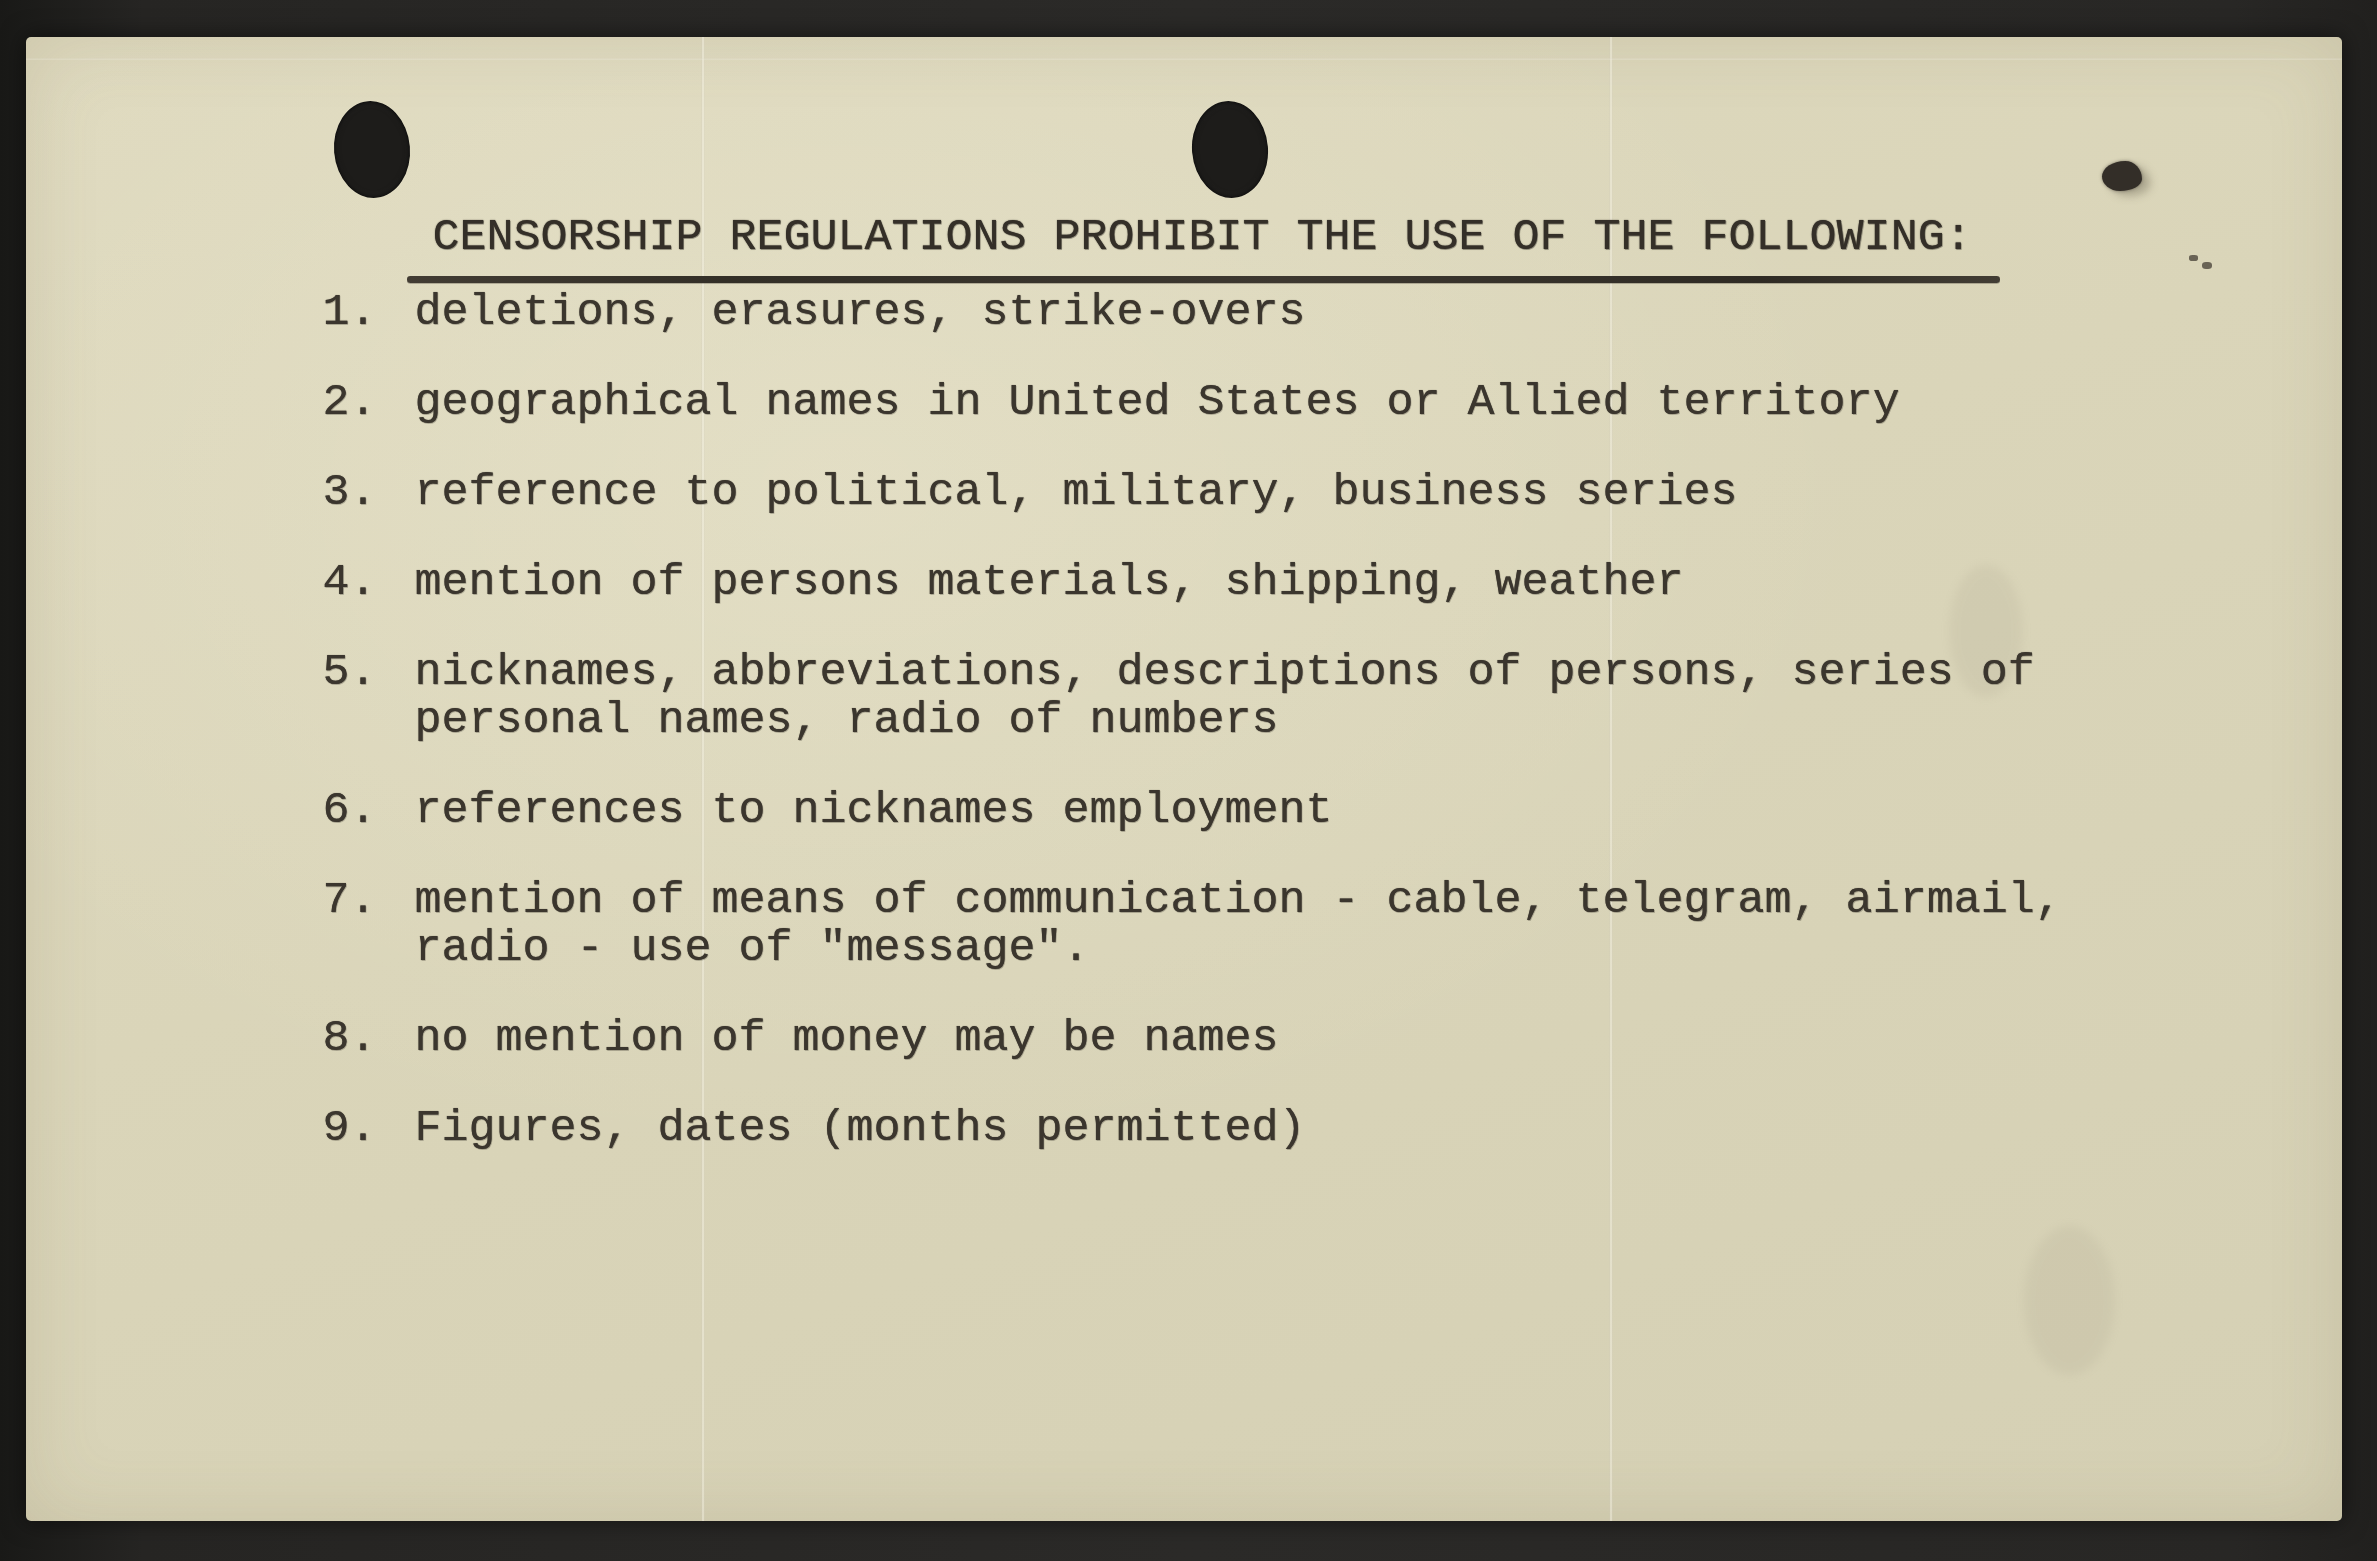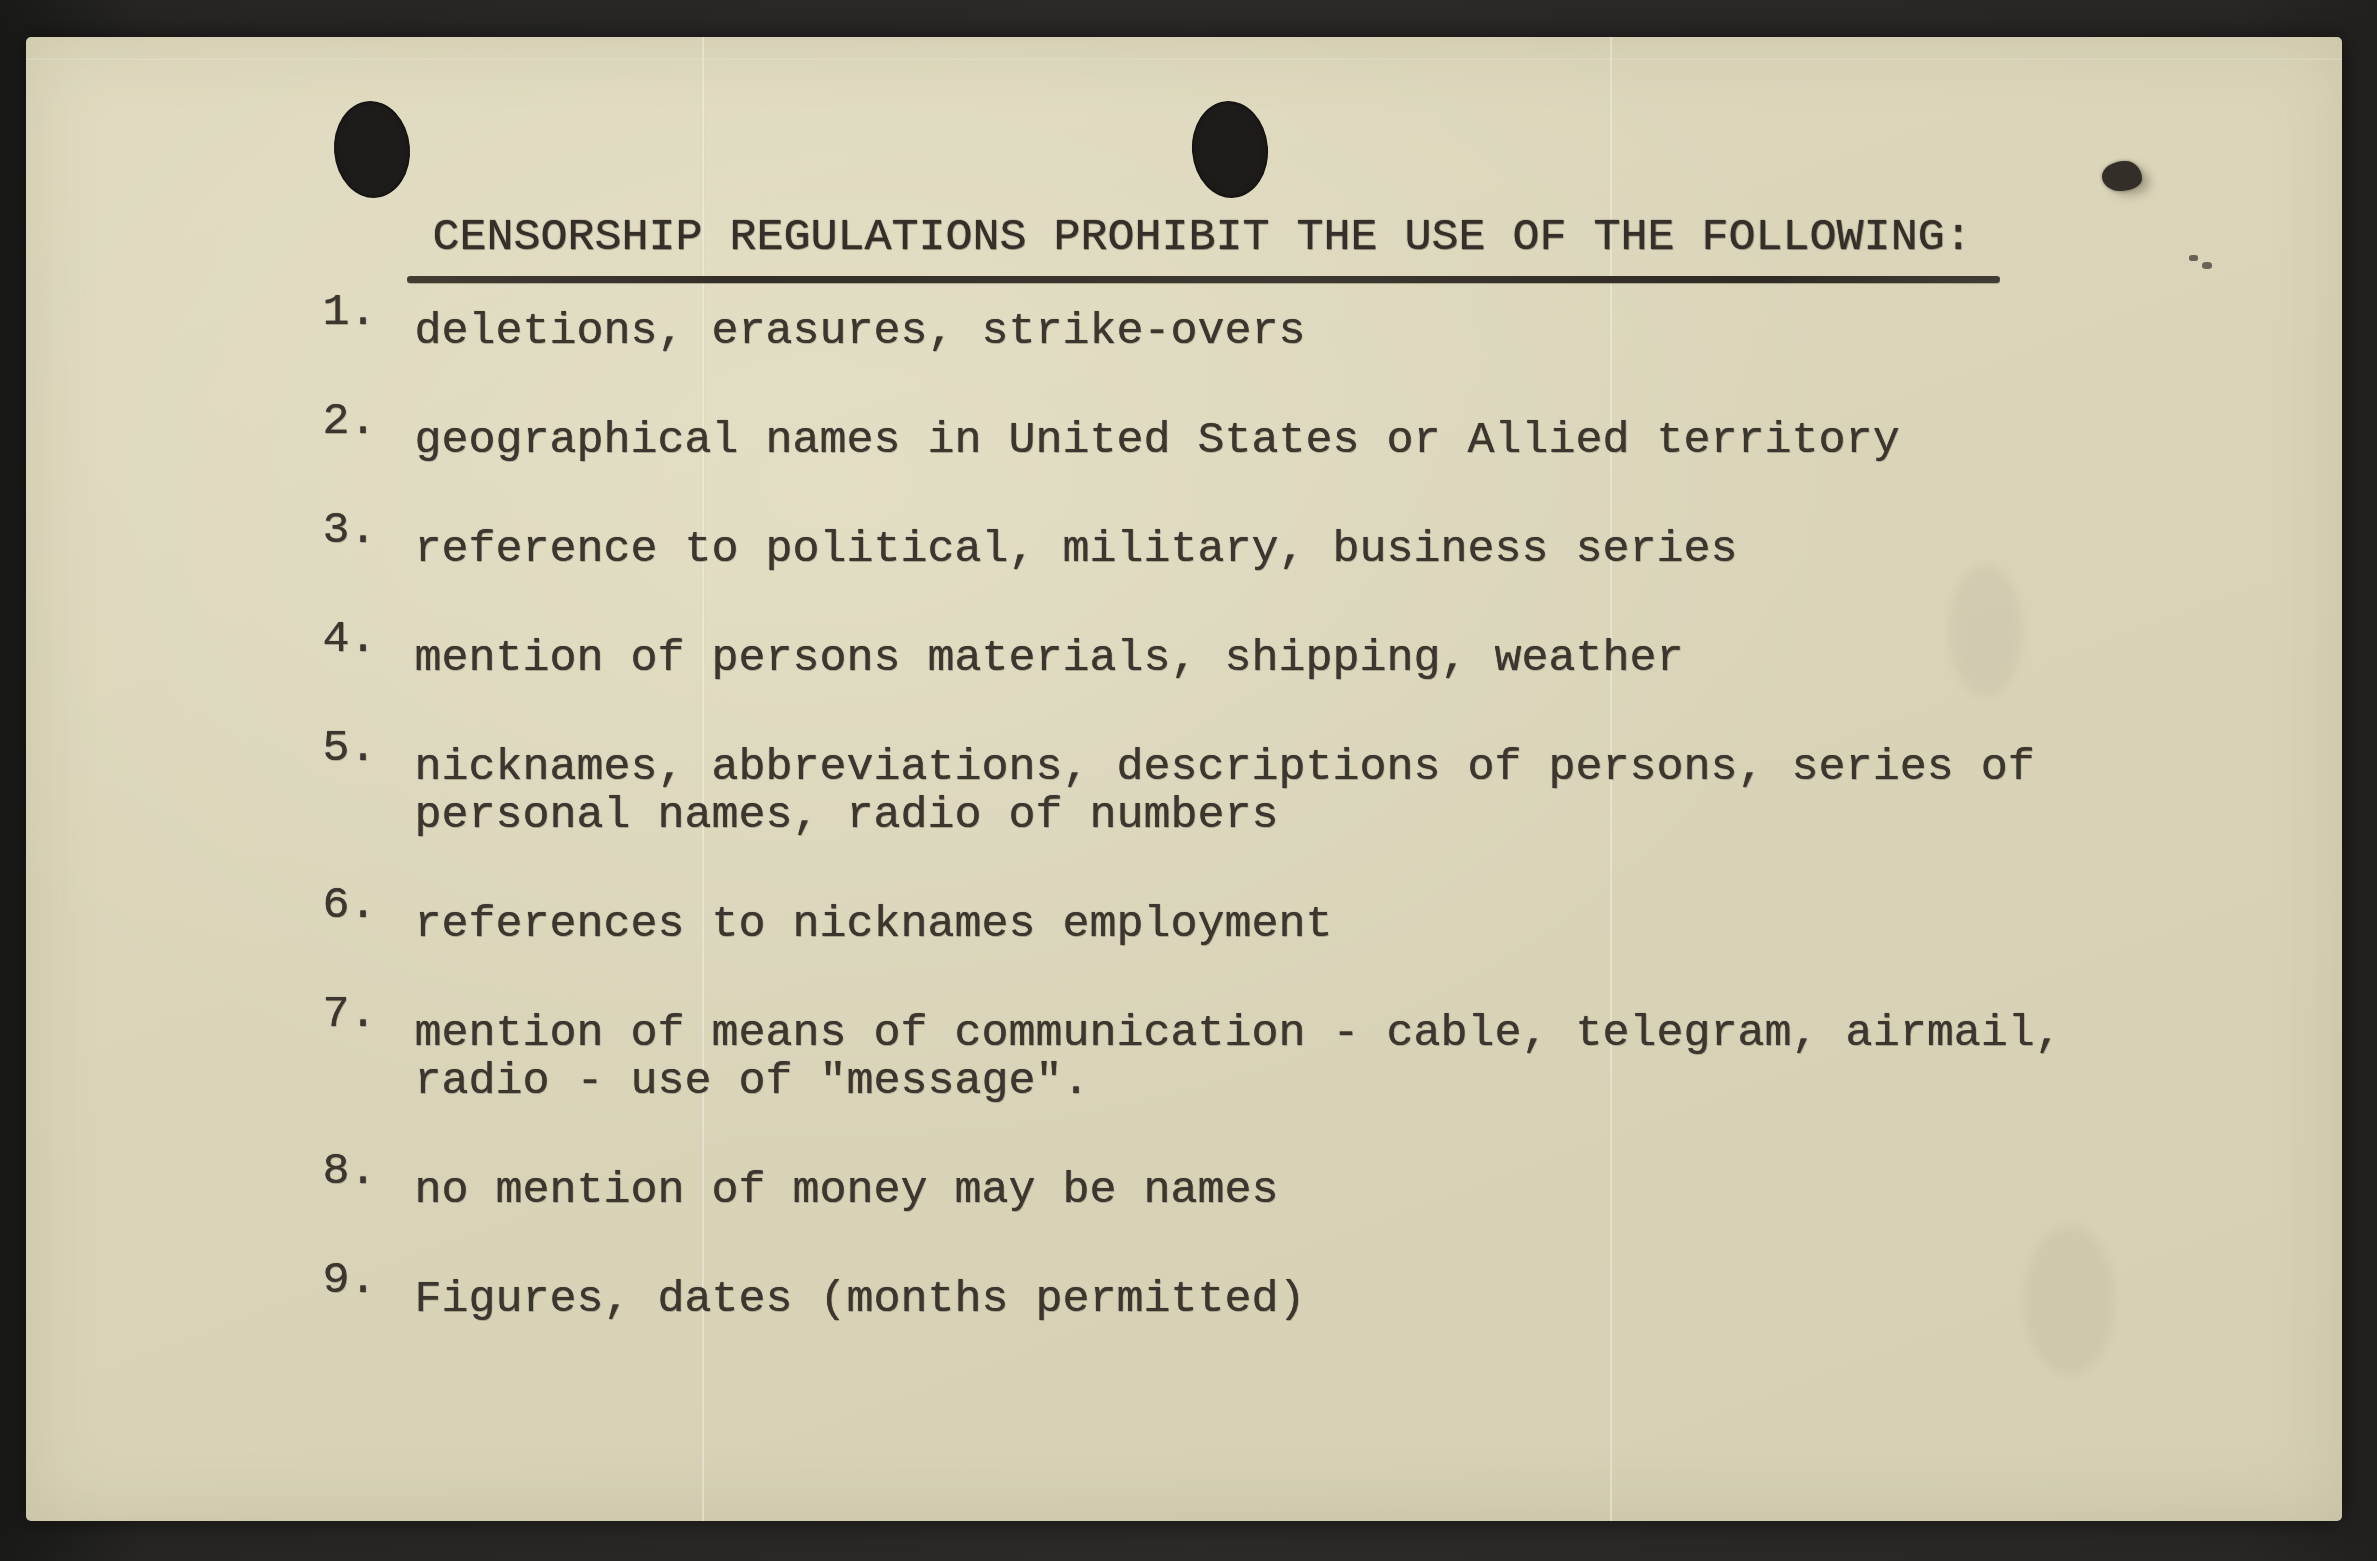--- a/index.html
+++ b/index.html
@@ -123,21 +123,20 @@
     align-items: flex-start;
     margin-bottom: 42px;
   }
   .num {
     flex: 0 0 92px;
     width: 92px;
   }
   .txt {
     width: 1734px;
     max-width: 1734px;
-    margin-top: 19px;
   }
 </style>
 </head>
 <body>
 
 <div class="card">
 
   <div class="crease-v" style="left: 675px;"></div>
   <div class="crease-v" style="left: 1583px;"></div>
   <div class="crease-h" style="top: 20.6px;"></div>

